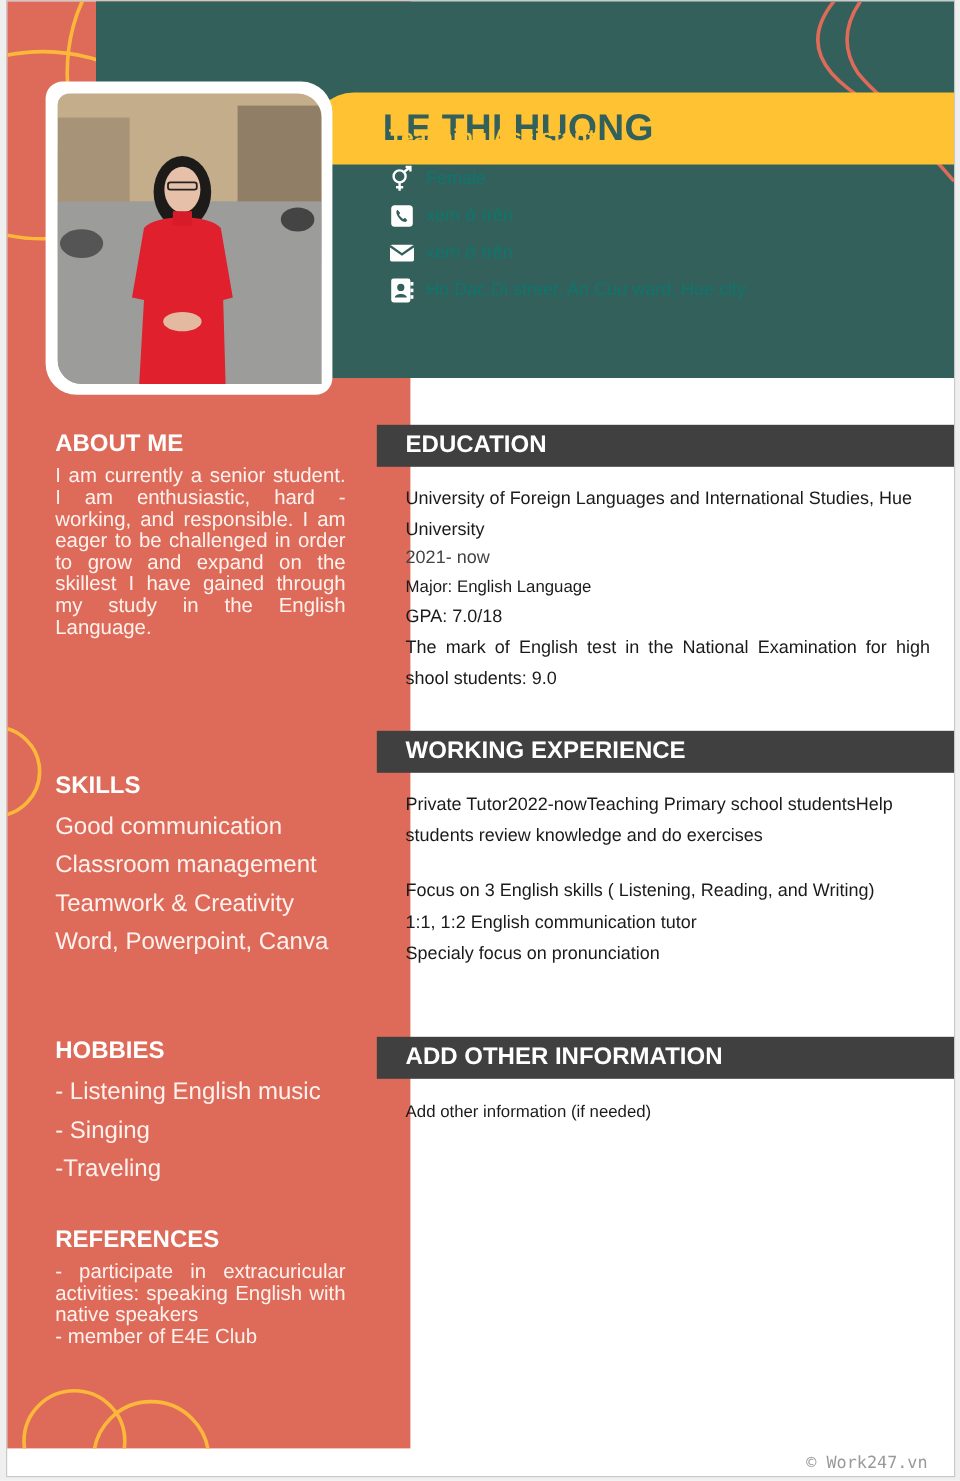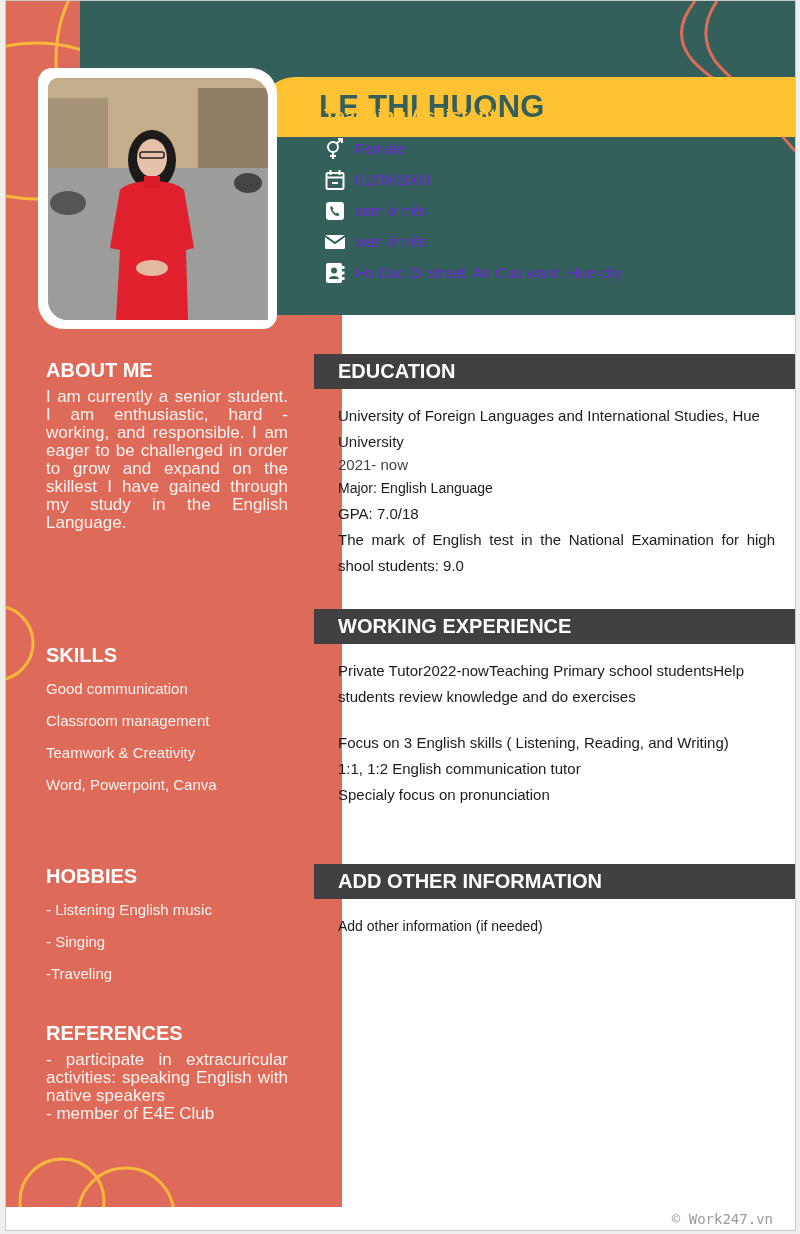--- a/index.html
+++ b/index.html
@@ -29,21 +29,21 @@
     position: absolute; left: 60px; top: 12px;
     font-size: 31px; font-weight: bold; color: #33605A; letter-spacing: 0.3px;
   }
   .job-title {
     position: absolute; left: 318px; top: 104px;
     font-size: 19px; font-weight: bold; color: #FFC233;
   }
   .contact-list { position: absolute; left: 318px; top: 132px; }
   .contact-row {
     display: flex; align-items: center; height: 31px;
-    color: #6d28d9; font-size: 15px;
+    color: #0f766e; font-size: 15px;
   }
   .contact-row .ic {
     width: 22px; height: 22px; margin-right: 9px;
     display: flex; align-items: center; justify-content: center;
   }
   .photo-frame {
     position: absolute; left: 32px; top: 67px; width: 239px; height: 261px;
     background: #ffffff; border-radius: 14px 26px 14px 26px;
   }
   .photo {
@@ -52,21 +52,21 @@
     background: linear-gradient(180deg, #c7b79b 0%, #b5a58a 30%, #8e8c86 45%, #9a9a98 60%, #a6a6a4 100%);
   }
   .side-section { position: absolute; left: 40px; width: 242px; color: #fff; }
   .side-h {
     font-size: 20px; font-weight: bold; color: #ffffff; margin: 0 0 6px 0;
   }
   .side-p {
     font-size: 17px; line-height: 18px; color: #fff2ee; text-align: justify;
     margin: 0;
   }
-  .side-li { font-size: 15px; line-height: 32px; color: #fff2ee; }
+  .side-li { font-size: 20px; line-height: 32px; color: #fff2ee; }
   .main-section { position: absolute; left: 308px; width: 481px; }
   .sec-h {
     height: 35px; background: #404040; color: #fff;
     font-size: 20px; font-weight: bold; line-height: 35px; padding-left: 24px;
   }
   .sec-body { padding: 14px 20px 0 24px; color: #1b1b1b; }
   .t15 { font-size: 15px; line-height: 26px; }
   .t14 { font-size: 14px; line-height: 22px; }
   .justify { text-align: justify; }
   .muted { color: #444; }
@@ -135,29 +135,20 @@
 
   <div class="contact-list">
     <div class="contact-row">
       <span class="ic">
         <svg width="20" height="22" viewBox="0 0 20 22">
             <circle cx="8" cy="9" r="5" fill="none" stroke="#fff" stroke-width="2"></circle>
             <path d="M8,14 V21 M5,18 H11 M11.5,5.5 L17,1 M13,1 H17 V5" fill="none" stroke="#fff" stroke-width="2"></path>
           </svg>
       </span>
       <span>Female</span>
-    </div>
-    <div class="contact-row">
-      <span class="ic">
-        <svg width="20" height="22" viewBox="0 0 20 22">
-            <rect x="1.5" y="4" width="17" height="16" rx="1.5" fill="none" stroke="#fff" stroke-width="2"></rect>
-            <path d="M1.5,8.5 H18.5 M5.5,1 V6 M14.5,1 V6 M7,14 H13" stroke="#fff" stroke-width="2"></path>
-          </svg>
-      </span>
-      <span>01/06/2003</span>
     </div>
     <div class="contact-row">
       <span class="ic">
         <svg width="20" height="20" viewBox="0 0 20 20">
             <rect x="1" y="1" width="18" height="18" rx="3" fill="#fff"></rect>
             <path d="M6,5 C5,6 5,8 7,11 C9,14 11,15 13,15 L14.5,13.5 L12.5,11.5 L11,12.5 C10,12 8,10 7.5,9 L8.5,7.5 L6.5,5 Z" fill="#33605A"></path>
           </svg>
       </span>
       <span>xem ở trên</span>
     </div>

